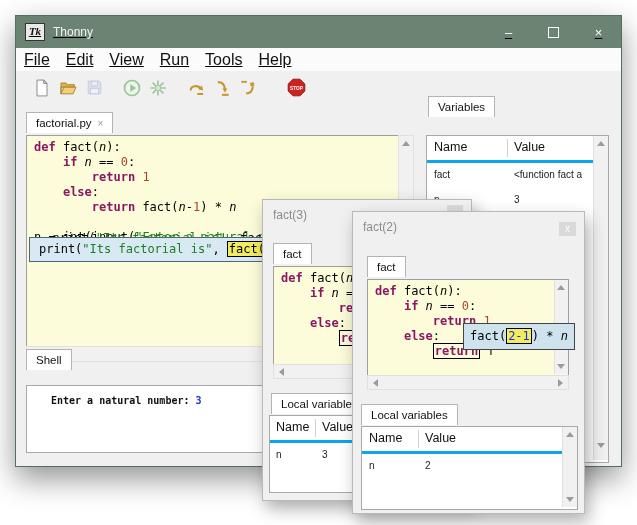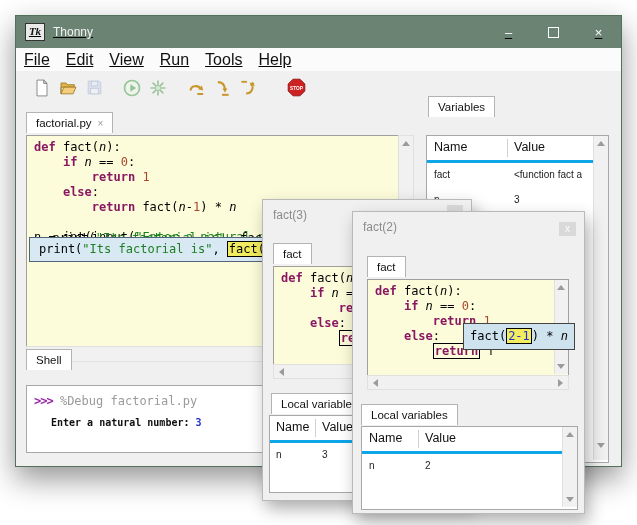--- a/index.html
+++ b/index.html
@@ -207,21 +207,20 @@
       <span style="left:87px;">3</span>
     </div>
     <div class="sb" style="right:0;top:0;width:14px;height:324px;border:none;border-left:1px solid #e0e0e0;">
       <span class="arr a-up" style="left:3px;top:5px;"></span>
       <span class="arr a-dn" style="left:3px;bottom:12px;"></span>
     </div>
   </div>
 
   <div class="tab" style="left:10px;top:333px;">Shell</div>
   <div class="shell">
-    <div class="sline1"><span class="prompt">&gt;&gt;&gt;</span><span class="cmd"> %Debug factorial.py</span></div>
     <div class="sline2"><span>Enter a natural number: </span><span class="v">3</span></div>
   </div>
 </div>
 
 <div class="popup" style="left:262px;top:199px;width:208px;height:300px;z-index:30;">
   <div class="ptitle">fact(3)</div>
   <div class="pclose" style="left:184px;top:5px;width:16px;height:12px;"></div>
   <div class="tab" style="left:10px;top:43px;">fact</div>
   <div class="pcode" style="left:10px;top:66px;width:186px;height:98px;">
     <div class="code"><div><span class="k">def</span><span class="p"> fact(</span><span class="i">n</span><span class="p">):</span></div><div><span class="p">    </span><span class="k">if</span><span class="p"> </span><span class="i">n</span><span class="p"> == </span><span class="n">0</span><span class="p">:</span></div><div><span class="p">        </span><span class="k">return</span><span class="p"> </span><span class="n">1</span></div><div><span class="p">    </span><span class="k">else</span><span class="p">:</span></div><div><span class="p">        </span><span class="kbox"><span class="k">return</span></span><span class="p"> fact(</span><span class="i">n</span><span class="p">-</span><span class="n">1</span><span class="p">) * </span></div></div>

